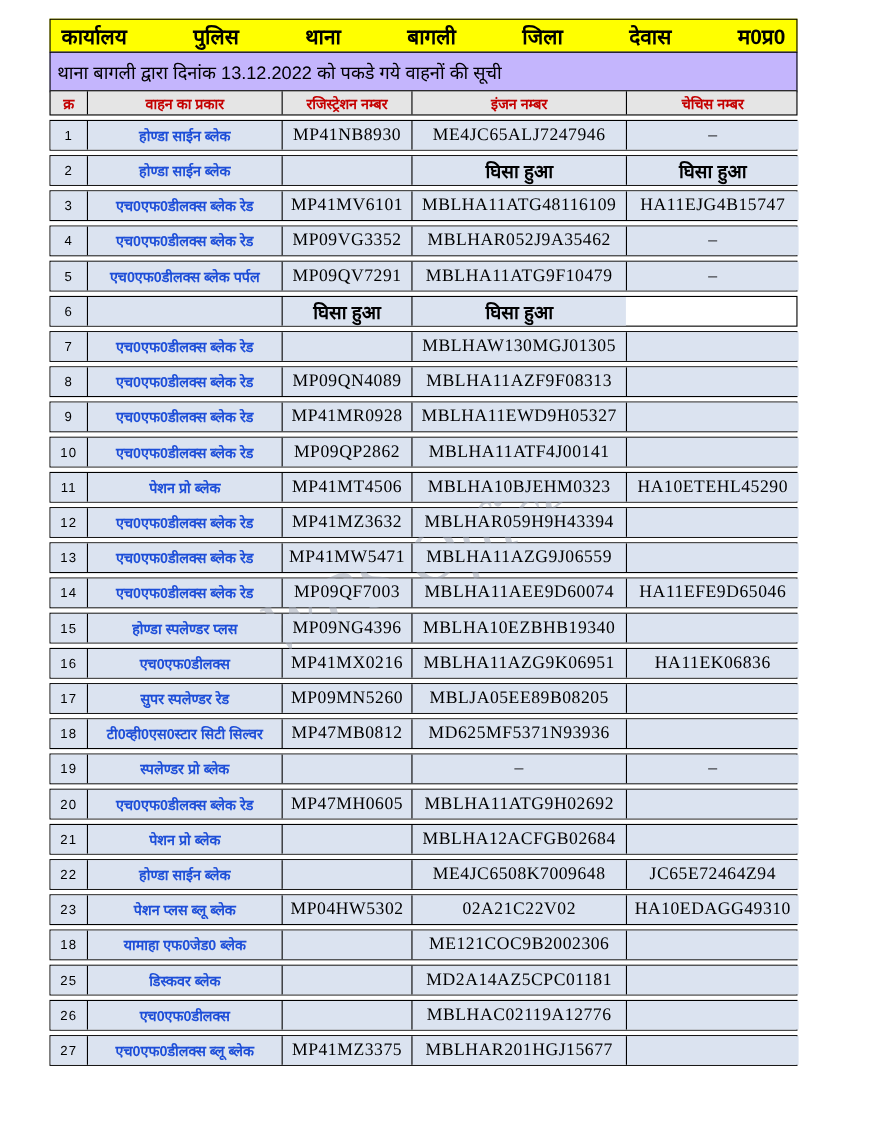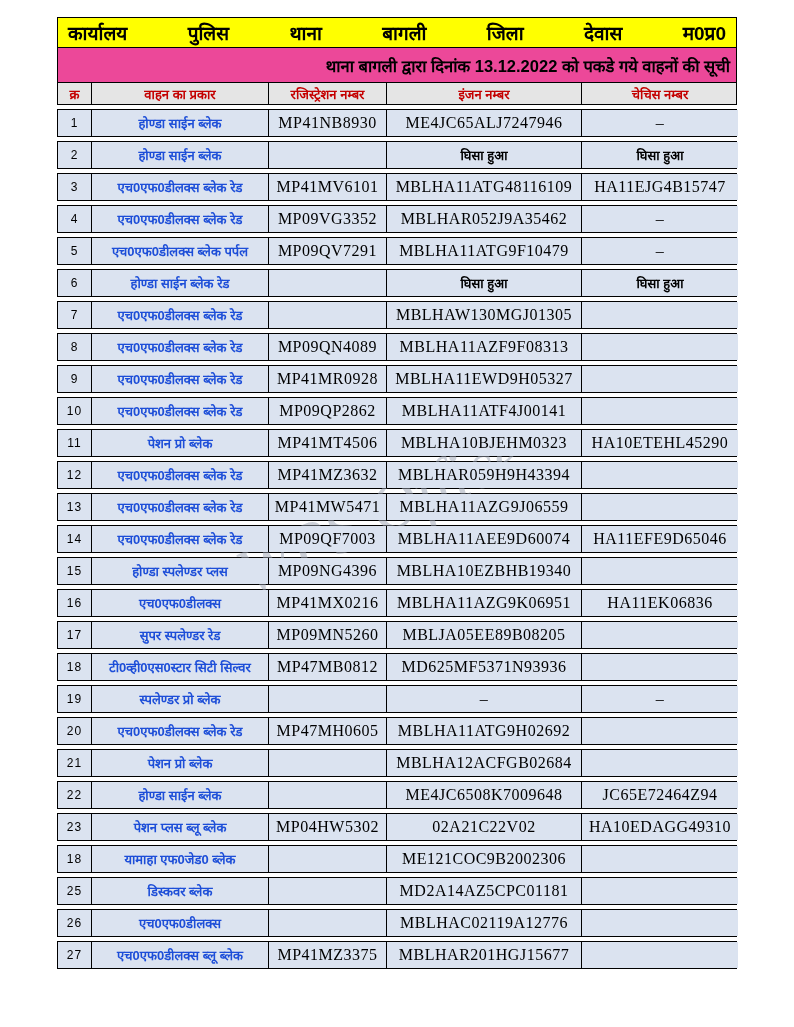--- a/index.html
+++ b/index.html
@@ -4,49 +4,48 @@
 <style>
   html,body{margin:0;padding:0;}
   body{
     width:794px;height:1027px;
     background:#ffffff;
     font-family:"Liberation Sans",sans-serif;
     position:relative;
     overflow:hidden;
   }
   .page{
-    position:absolute;left:57px;top:17px;width:680px;
+    position:absolute;left:45px;top:17px;width:680px;
   }
   
   .title1{
     box-sizing:border-box;
     height:31px;
     background:#ffff00;
     border:1.5px solid #000;
     display:flex;
     justify-content:space-between;
     align-items:center;
     padding:0 10px;
     font-weight:bold;
     font-size:19px;
     color:#000;
   }
   .title2{
     box-sizing:border-box;
     height:37px;
-    background:#ec4899;
+    background:#c4b5fd;
     border:1.5px solid #000;
     margin-top:-1.5px;
     display:flex;
     align-items:center;
     padding:0 6px;
-    font-weight:bold;
+    font-weight:normal;
     font-size:16.5px;
     color:#000;
-    justify-content:flex-end;
   }
   
   .grid-row{
     box-sizing:border-box;
     display:grid;
     grid-template-columns:33px 177px 118px 195px 157px;
     border:1.5px solid #000;
   }
   .grid-row > div{
     box-sizing:border-box;
@@ -80,21 +79,21 @@
   .data-row > div{ background:#dbe3f0; }
   .cell-sr{ font-size:12px; color:#000; letter-spacing:1px;}
   .cell-type{ font-size:13px; font-weight:bold; color:#1d4ed8; }
   .cell-mono{
     font-family:"Liberation Serif",serif;
     font-size:16px;
     color:#000;
     letter-spacing:0.5px;
   }
   
-  .cell-mono.devn{ font-family:"Liberation Sans",sans-serif; font-size:13px; font-weight:bold; letter-spacing:0; }
+  .cell-mono.devn{ font-family:"Liberation Sans",sans-serif; font-size:17px; font-weight:bold; letter-spacing:0; }
 
   
   .watermark{
     position:absolute;
     left:380px;top:512px;
     transform:translate(-50%,-50%) rotate(-25deg);
     font-family:"Liberation Serif",serif;
     font-style:italic;
     font-size:66px;
     color:#9ba3b2;
@@ -164,21 +163,20 @@
       </div>
       <div class="grid-row data-row">
         <div class="cell-sr">5</div>
         <div class="cell-type">एच0एफ0डीलक्स ब्लेक पर्पल</div>
         <div class="cell-mono">MP09QV7291</div>
         <div class="cell-mono">MBLHA11ATG9F10479</div>
         <div class="cell-mono">–</div>
       </div>
       <div class="grid-row data-row">
         <div class="cell-sr">6</div>
-        <div class="cell-type">होण्डा साईन ब्लेक रेड</div>
         <div class="cell-mono"></div>
         <div class="cell-mono devn">घिसा हुआ</div>
         <div class="cell-mono devn">घिसा हुआ</div>
       </div>
       <div class="grid-row data-row">
         <div class="cell-sr">7</div>
         <div class="cell-type">एच0एफ0डीलक्स ब्लेक रेड</div>
         <div class="cell-mono"></div>
         <div class="cell-mono">MBLHAW130MGJ01305</div>
         <div class="cell-mono"></div>

